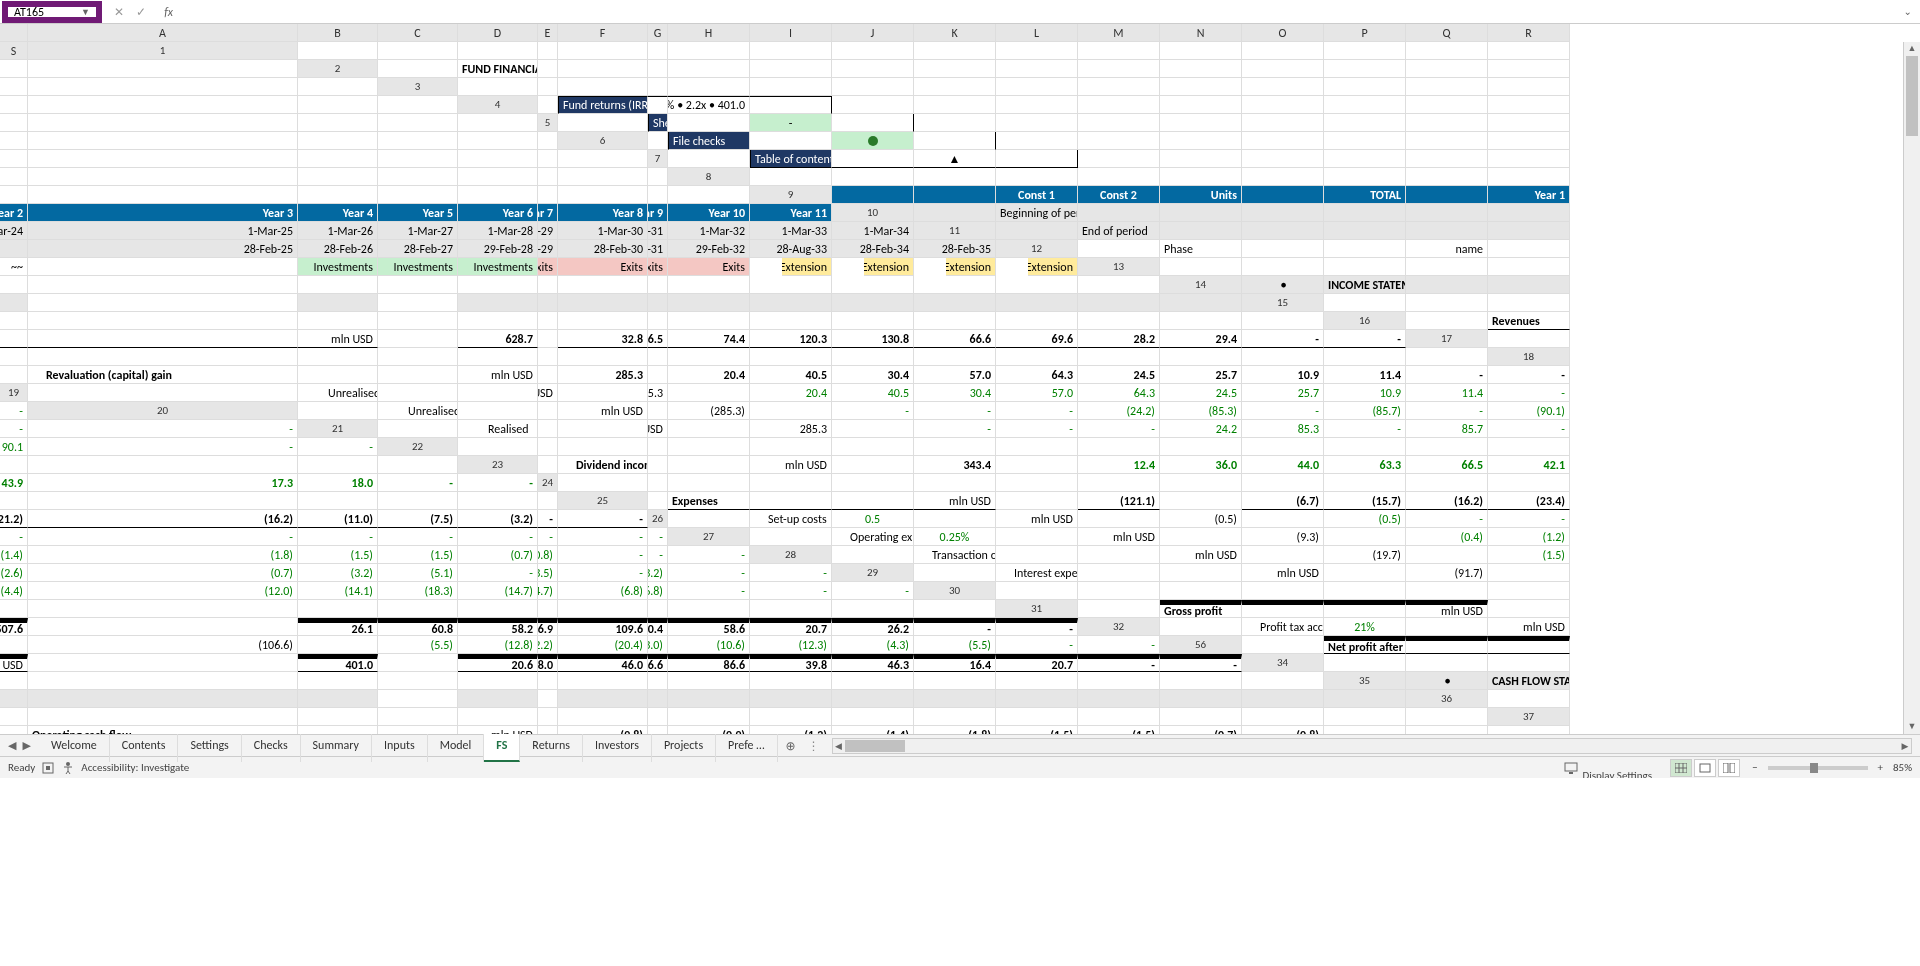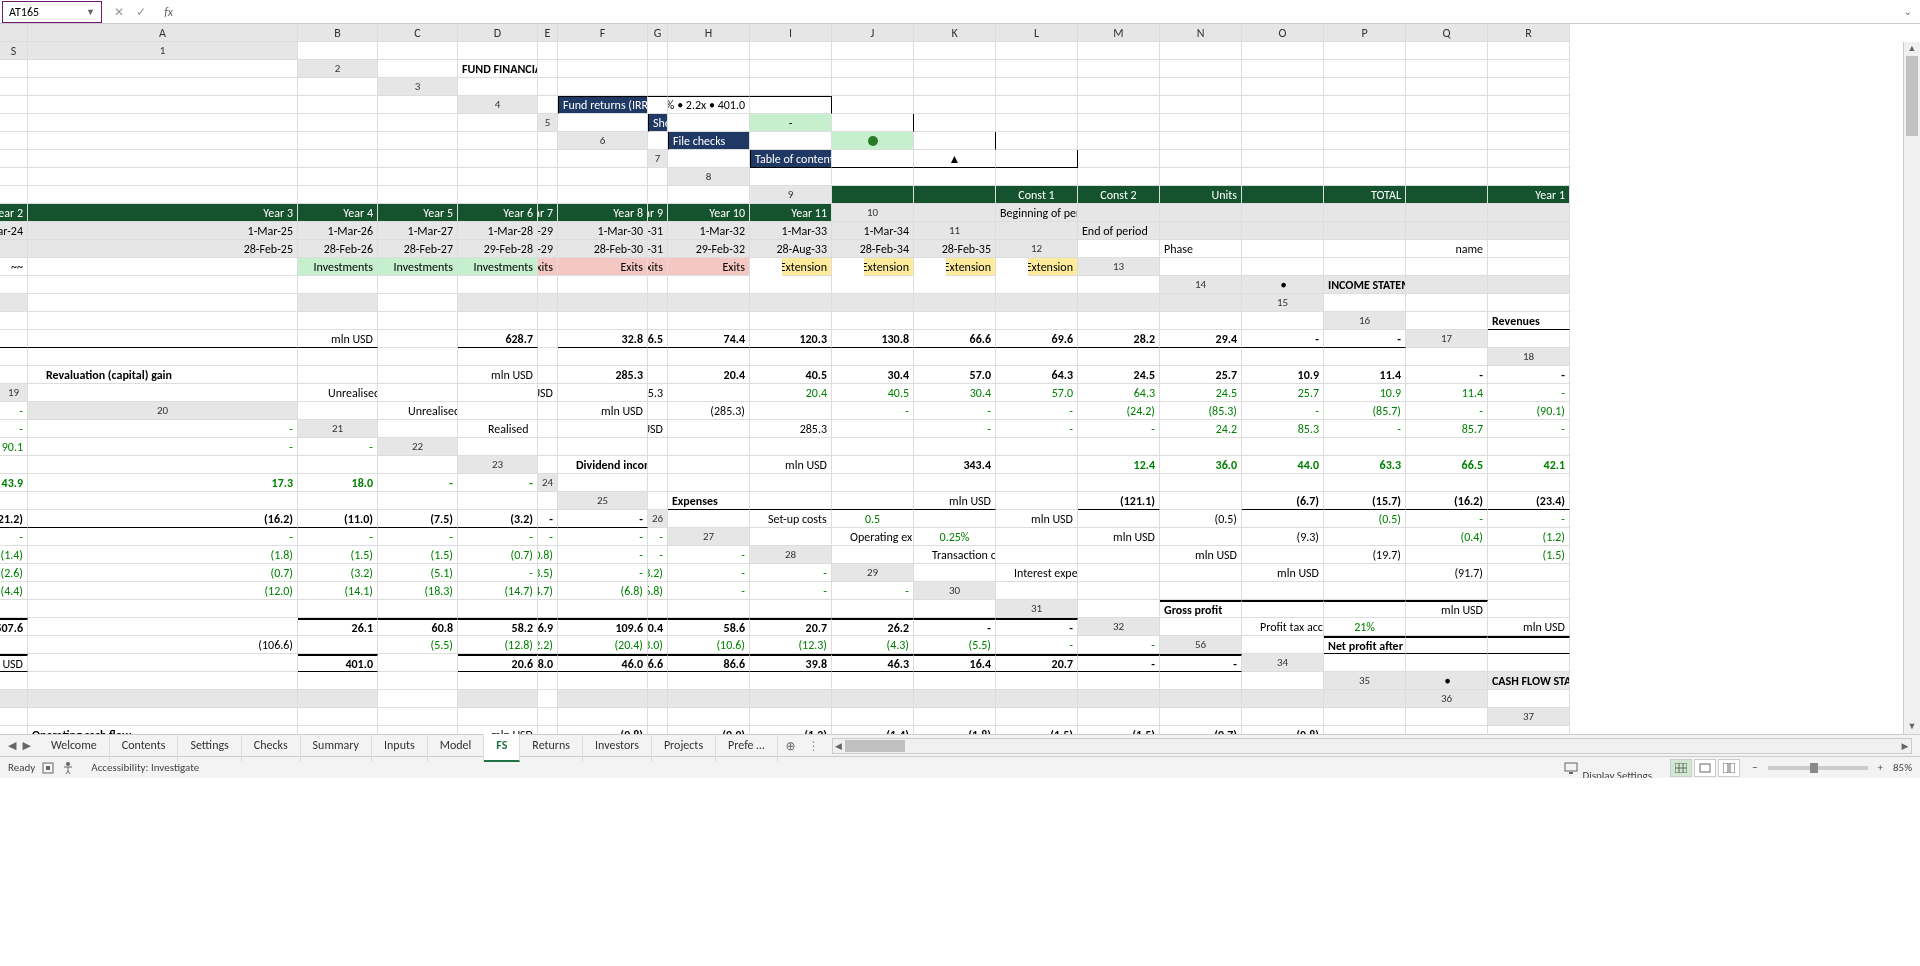--- a/index.html
+++ b/index.html
@@ -1,40 +1,40 @@
 <!DOCTYPE html>
 <html><head>
 <meta charset="utf-8">
 <style>
 * { margin: 0; padding: 0; box-sizing: border-box; }
 body { font-family: Calibri, Arial, sans-serif; font-size: 12px; background: #fff; color: #000; overflow: hidden; }
 .formula-bar { display: flex; align-items: center; height: 24px; border-bottom: 1px solid #ccc; background: #fff; }
-.name-box { width: 100px; height: 22px; border: 1px solid #701a75; padding: 2px 6px; display: flex; align-items: center; justify-content: space-between; margin-left: 2px; }
+.name-box { width: 100px; height: 22px; border: 6px solid #701a75; padding: 2px 6px; display: flex; align-items: center; justify-content: space-between; margin-left: 2px; }
 .name-box .dd { font-size: 9px; color: #666; }
 .fb-icons { display: flex; gap: 12px; padding: 0 12px; color: #999; align-items: center; }
 .fb-icons span { cursor: pointer; }
 .fx-label { font-style: italic; color: #666; padding: 0 6px; }
 .fb-expand { margin-left: auto; padding: 0 8px; color: #666; font-size: 10px; cursor: pointer; }
 .grid-wrap { position: relative; height: 710px; overflow: hidden; }
 .grid { display: grid; grid-template-columns: 28px 270px 80px 80px 80px 20px 90px 20px repeat(11, 82px); }
 .col-head, .row-head, .cell { border-right: 1px solid #ddd; border-bottom: 1px solid #ddd; padding: 2px 4px; height: 18px; overflow: hidden; white-space: nowrap; text-overflow: clip; display: flex; align-items: center; }
 .col-head { background: #e6e6e6; justify-content: center; font-weight: normal; color: #333; }
 .row-head { background: #e6e6e6; justify-content: center; color: #333; font-size: 11px; }
 .cell { background: #fff; }
 .cell.r { justify-content: flex-end; }
 .cell.c { justify-content: center; }
 .cell.b { font-weight: bold; }
 .cell.grey { background: #e6e6e6; }
 .cell.navy { background: #1f3864; color: #fff; }
-.cell.navyhead { background: #14532d; color: #fff; font-weight: normal; }
+.cell.navyhead { background: #0369a1; color: #fff; font-weight: bold; }
 .cell.lgreen { background: #c6efce; }
 .cell.lred { background: #f4c7c3; }
 .cell.lyellow { background: #ffeb9c; margin-left: 32px; }
 .cell.green-txt { color: #008000; }
-.cell.b-top { border-top: 2px solid #000000; }
+.cell.b-top { border-top: 5px solid #000000; }
 .cell.b-bot { border-bottom: 1px solid #000; }
 .cell.box-l { border-left: 1px solid #000; }
 .cell.box-r { border-right: 1px solid #000; }
 .cell.box-t { border-top: 1px solid #000; }
 .cell.box-b { border-bottom: 1px solid #000; }
 .indent1 { padding-left: 18px; }
 .indent2 { padding-left: 30px; }
 .bullet { font-size: 10px; padding-right: 2px; }
 .circle-ok { width: 10px; height: 10px; border-radius: 50%; background: #2a7a2a; display: inline-block; }
 .scroll-right { position: absolute; right: 0; top: 18px; bottom: 0; width: 17px; background: #f0f0f0; border-left: 1px solid #ccc; }
@@ -889,21 +889,21 @@
         <rect x="2" y="2" width="10" height="10" fill="none" stroke="#666"></rect>
         <rect x="5" y="5" width="4" height="4" fill="#666"></rect>
       </svg>
   </span>
   <span>
     <svg width="14" height="14">
         <circle cx="7" cy="3" r="2" fill="#666"></circle>
         <path d="M3 6 L11 6 M7 6 L7 10 M5 13 L7 10 L9 13" stroke="#666" fill="none"></path>
       </svg>
   </span>
-  <span style="margin-left:16px">Accessibility: Investigate</span>
+  <span style="margin-left:6px">Accessibility: Investigate</span>
   <span class="sp"></span>
   <span>
     <svg width="14" height="14">
         <rect x="1" y="2" width="12" height="8" fill="none" stroke="#666"></rect>
         <rect x="5" y="11" width="4" height="2" fill="#666"></rect>
       </svg>
   </span>
   <span style="margin:16px 10px 0 4px">Display Settings</span>
   <div class="views">
     <div class="view-btn active">

